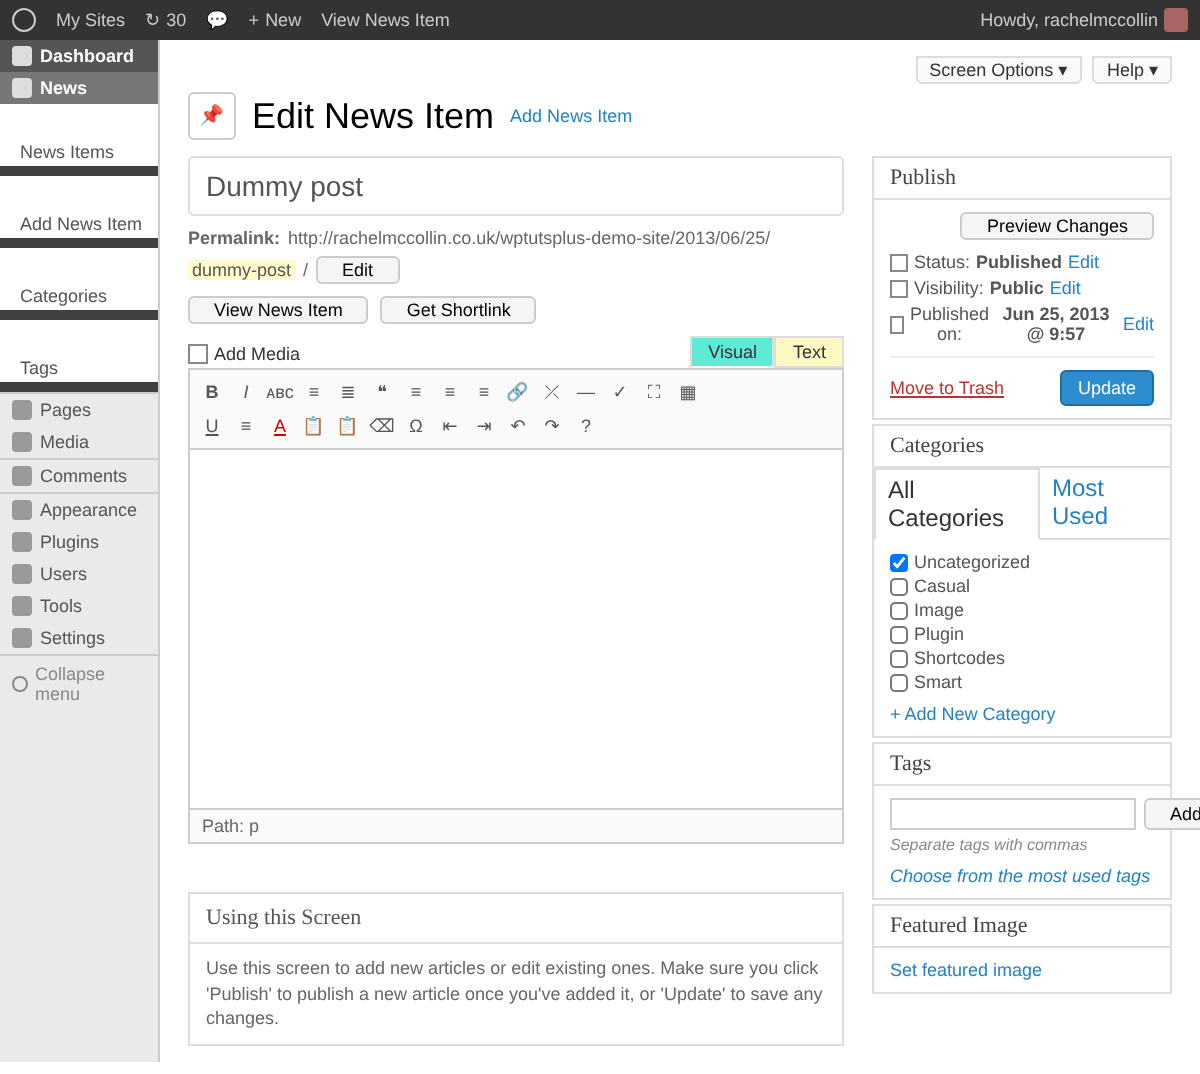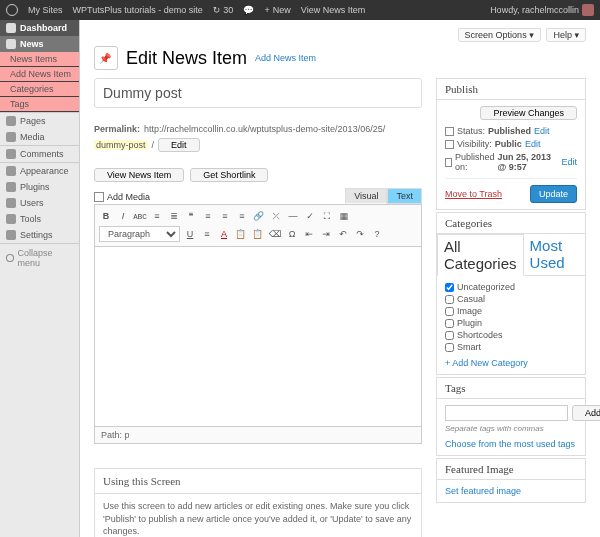--- a/index.html
+++ b/index.html
@@ -15,21 +15,21 @@
 
 .wrap { display: flex; min-height: 500px; }
 .sidebar { width: 80px; background: #eaeaea; border-right: 1px solid #ccc; color: #555; flex-shrink: 0; }
 .content { flex: 1; padding: 8px 14px; }
 
 
 .side-item { display: flex; align-items: center; gap: 4px; padding: 3px 6px; font-size: 9px; cursor: pointer; }
 .side-item.top { background: #555; color: #fff; }
 .side-item.active { background: #777; color: #fff; position: relative; }
 .side-item.active::after { content: ''; position: absolute; right: -6px; top: 50%; transform: translateY(-50%); border: 6px solid transparent; border-left-color: #777; }
-.side-sub { padding: 2px 6px 2px 10px; font-size: 9px; background: #fca5a5; border-bottom: 1px solid #404040; cursor: pointer; }
+.side-sub { padding: 19px 6px 2px 10px; font-size: 9px; background: #ffffff; border-bottom: 5px solid #404040; cursor: pointer; }
 .side-group { border-top: 1px solid #ccc; }
 .side-ico { width: 10px; height: 10px; background: #999; border-radius: 2px; }
 .side-item.top .side-ico, .side-item.active .side-ico { background: #ddd; }
 .side-item strong, .side-item span { font-size: 9px; }
 .collapse { color: #888; padding: 4px 6px; font-size: 9px; cursor: pointer; display: flex; gap: 4px; align-items: center; }
 .collapse .c-ico { width: 8px; height: 8px; border: 1px solid #888; border-radius: 50%; }
 
 
 .screen-opts { text-align: right; }
 .screen-opts .tab { display: inline-block; border: 1px solid #ddd; border-radius: 0 0 3px 3px; padding: 1px 6px; font-size: 9px; background: #fafafa; cursor: pointer; margin-left: 3px; }
@@ -38,83 +38,82 @@
 .page-head h1 { font-size: 18px; font-weight: 400; color: #000000; }
 .page-head .addnew { color: #2481c6; font-size: 9px; cursor: pointer; }
 
 
 .cols { display: flex; gap: 14px; }
 .main { flex: 1; }
 .meta { width: 150px; flex-shrink: 0; }
 
 
 .title-input { width: 100%; border: 1px solid #ddd; border-radius: 3px; padding: 6px 8px; font-size: 14px; color: #555; }
-.permalink { font-size: 9px; color: #666; margin: 16px 0; display: flex; align-items: center; gap: 4px; flex-wrap: wrap; }
+.permalink { font-size: 9px; color: #666; margin: 6px 0; display: flex; align-items: center; gap: 4px; flex-wrap: wrap; }
 .permalink .slug { background: #fffbcc; color: #555; padding: 0 2px; }
 .btn { background: #f5f5f5; border: 1px solid #ccc; border-radius: 3px; padding: 1px 12px; font-size: 9px; cursor: pointer; }
 .btn-row { display: flex; gap: 6px; margin-bottom: 6px; }
 
 
 .editor-top { display: flex; justify-content: space-between; align-items: flex-end; }
 .addmedia { display: flex; align-items: center; gap: 3px; font-size: 9px; cursor: pointer; padding: 2px 0; }
 .addmedia .m-ico { width: 10px; height: 10px; border: 1px solid #888; }
 .ed-tabs { display: flex; }
-.ed-tab { border: 1px solid #ddd; padding: 2px 8px; font-size: 9px; background: #7dd3fc; cursor: pointer; }
-.ed-tab.active { background: #e5e5e5; border-bottom-color: #fafafa; }
+.ed-tab { border: 1px solid #ddd; padding: 2px 8px; font-size: 9px; background: #fef9c3; cursor: pointer; }
+.ed-tab.active { background: #5eead4; border-bottom-color: #fafafa; }
 .toolbar { border: 1px solid #ccc; background: #fafafa; padding: 4px; }
 .tb-row { display: flex; gap: 3px; align-items: center; flex-wrap: wrap; margin-bottom: 3px; }
 .tb-row:last-child { margin-bottom: 0; }
 .tb-btn { width: 14px; height: 14px; display: flex; align-items: center; justify-content: center; font-size: 9px; color: #555; cursor: pointer; border-radius: 2px; }
 .tb-sel { border: 1px solid #ccc; font-size: 9px; padding: 1px 12px 1px 4px; color: #555; background: #fff; }
 .editor-body { border: 1px solid #ccc; border-top: none; height: 180px; background: #fff; padding: 6px; }
 .editor-foot { border: 1px solid #ccc; border-top: none; background: #fafafa; padding: 3px 6px; font-size: 9px; color: #666; }
 .editor-status { display: flex; justify-content: space-between; font-size: 9px; color: #666; padding: 3px 6px; background:#fafafa; border:1px solid #ccc; border-top:none;}
 
 
 .helpbox { margin-top: 24px; border: 1px solid #ddd; }
 .helpbox h3 { font-size: 11px; font-weight: normal; padding: 6px 8px; color: #555; font-family: Georgia, serif; }
 .helpbox .body { padding: 6px 8px; font-size: 9px; color: #666; border-top: 1px solid #ddd; line-height: 1.4; }
 
 
 .metabox { border: 1px solid #ddd; margin-bottom: 2px; }
 .metabox h3 { font-size: 11px; padding: 4px 8px; font-family: Georgia, serif; font-weight: normal; color: #444; cursor: pointer; }
 .metabox .body { border-top: 1px solid #ddd; padding: 6px 8px; font-size: 9px; color: #555; }
 .metabox .body a { color: #2481c6; text-decoration: none; cursor: pointer; }
-.pub-row { margin: 3px 0; display: flex; align-items: center; gap: 3px; }
+.pub-row { margin: 3px 0; display: flex; align-items: center; gap: 3px; text-align: center; }
 .pub-actions { display: flex; justify-content: space-between; align-items: center; border-top: 1px solid #eee; padding-top: 6px; margin-top: 6px; }
 .trash { color: #b33; text-decoration: underline; font-size: 9px; cursor: pointer; }
 .btn-primary { background: #2e8dce; color: #fff; border: 1px solid #1c6ea4; border-radius: 3px; padding: 3px 8px; font-size: 9px; cursor: pointer; }
 .preview-row { text-align: right; margin-bottom: 6px; }
 
 
 .cat-tabs { display: flex; border-bottom: 1px solid #ddd; margin: -6px -8px 6px; }
-.cat-tab { padding: 3px 6px; font-size: 15px; cursor: pointer; color: #2481c6; }
+.cat-tab { padding: 3px 6px; font-size: 12px; cursor: pointer; color: #2481c6; }
 .cat-tab.active { border: 1px solid #ddd; border-bottom-color: #fff; background: #fff; color: #333; margin-bottom: -1px; }
 .cat-list label { display: flex; align-items: center; gap: 3px; font-size: 9px; margin: 2px 0; cursor: pointer; }
 .cat-list input { width: 9px; height: 9px; }
 .addcat { color: #2481c6; font-size: 9px; cursor: pointer; display: block; margin-top: 6px; }
 
 
 .tag-row { display: flex; gap: 4px; }
 .tag-input { flex: 1; border: 1px solid #ccc; padding: 2px; font-size: 9px; }
 .tag-hint { font-size: 8px; color: #888; font-style: italic; margin-top: 3px; }
-.tag-link { color: #2481c6; font-size: 9px; cursor: pointer; text-decoration: underline; display: block; margin-top: 6px; }
+.tag-link { color: #2481c6; font-size: 9px; cursor: pointer; text-decoration: underline; display: block; margin-top: 6px; font-style: italic; }
 
 .meta-ico { width: 9px; height: 9px; border: 1px solid #888; display: inline-block; }
 </style>
 </head>
 <body>
 
 <div class="adminbar">
   <div class="left">
     <span class="item">
         <span class="wp-icon"></span>
       </span>
     <span class="item">My Sites</span>
-    <span class="item">WPTutsPlus tutorials - demo site</span>
     <span class="item">↻ <span>30</span></span>
     <span class="item">💬</span>
     <span class="item">+ <span>New</span></span>
     <span class="item">View News Item</span>
   </div>
   <div class="right">
     <span class="item">
         <span>Howdy, rachelmccollin</span> 
         <span class="avatar"></span>
       </span>
@@ -235,21 +234,20 @@
             <span class="tb-btn">≡</span>
             <span class="tb-btn">≡</span>
             <span class="tb-btn">🔗</span>
             <span class="tb-btn">⤫</span>
             <span class="tb-btn">—</span>
             <span class="tb-btn">✓</span>
             <span class="tb-btn">⛶</span>
             <span class="tb-btn">▦</span>
           </div>
           <div class="tb-row">
-            <select class="tb-sel"><option>Paragraph</option></select>
             <span class="tb-btn">
                 <u>U</u>
               </span>
             <span class="tb-btn">≡</span>
             <span class="tb-btn">
                 <u style="color:#c00">A</u>
               </span>
             <span class="tb-btn">📋</span>
             <span class="tb-btn">📋</span>
             <span class="tb-btn">⌫</span>

